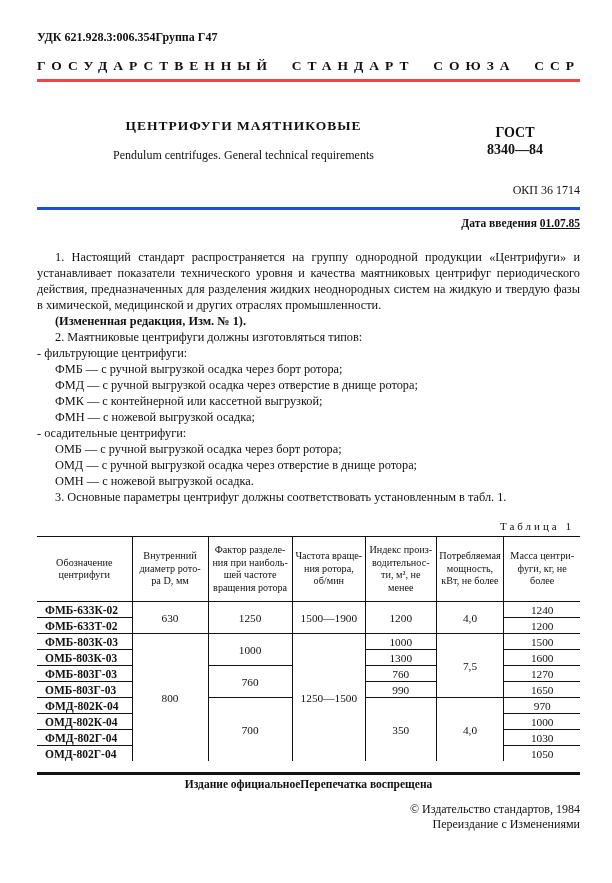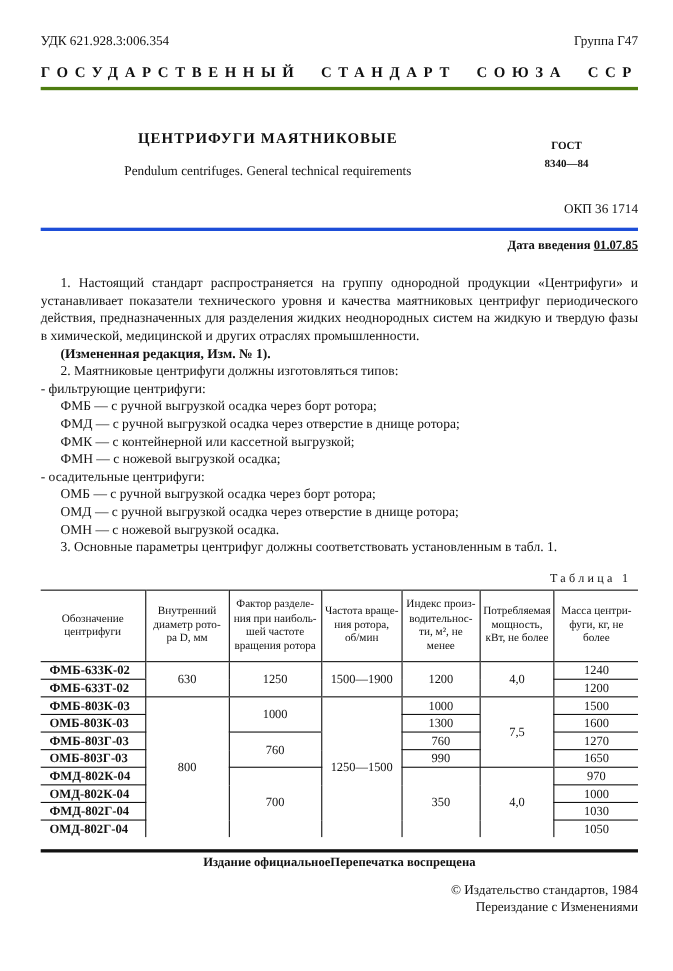--- a/index.html
+++ b/index.html
@@ -8,40 +8,40 @@
     width:612px; height:883px;
     margin:0 auto;
     background:#ffffff;
     color:#111;
     font-family:"Liberation Serif","DejaVu Serif",serif;
     box-sizing:border-box;
     padding:30px 32px 0 37px;
     overflow:hidden;
   }
   .topline {
-    display:flex; justify-content:space-between;
-    font-weight:normal; font-size:12px;
+    display:flex; 
+    font-weight:bold; font-size:12px;
   }
   .banner {
     margin-top:13px;
     font-weight:bold; font-size:13.5px;
     letter-spacing:6px;
     white-space:nowrap;
     text-align:justify;
     text-align-last:justify;
-    border-bottom:3px solid #4d7c0f;
+    border-bottom:3px solid #ef4444;
     padding-bottom:5px;
   }
   .title-row { display:flex; margin-top:36px; }
   .title-left { flex:1; text-align:center; }
   .doc-title { font-weight:bold; font-size:13.5px; letter-spacing:1px; }
   .doc-subtitle { font-weight:bold; font-size:12.5px; margin-top:14px; }
   .doc-title-en { font-size:12px; margin-top:14px; }
   .gost-box {
-    width:130px; text-align:center; font-weight:bold; font-size:10px;
+    width:130px; text-align:center; font-weight:bold; font-size:14px;
     align-self:center; line-height:17px;
   }
   .okp { margin-top:20px; font-size:12px; border-bottom:3px solid #1d4ed8; padding-bottom:9px;text-align:right; }
   .date-line { margin-top:7px; text-align:right; font-weight:bold; font-size:11.5px; }
   .date-line .date { text-decoration:underline; }
   .bodytext { margin-top:20px; font-size:12.3px; line-height:16px; }
   .bodytext p { margin:0; text-align:justify; text-indent:18px; }
   .bodytext p.bold { font-weight:bold; }
   .bodytext .list-title { text-indent:0; }
   .bodytext .list-item { text-indent:18px; }

